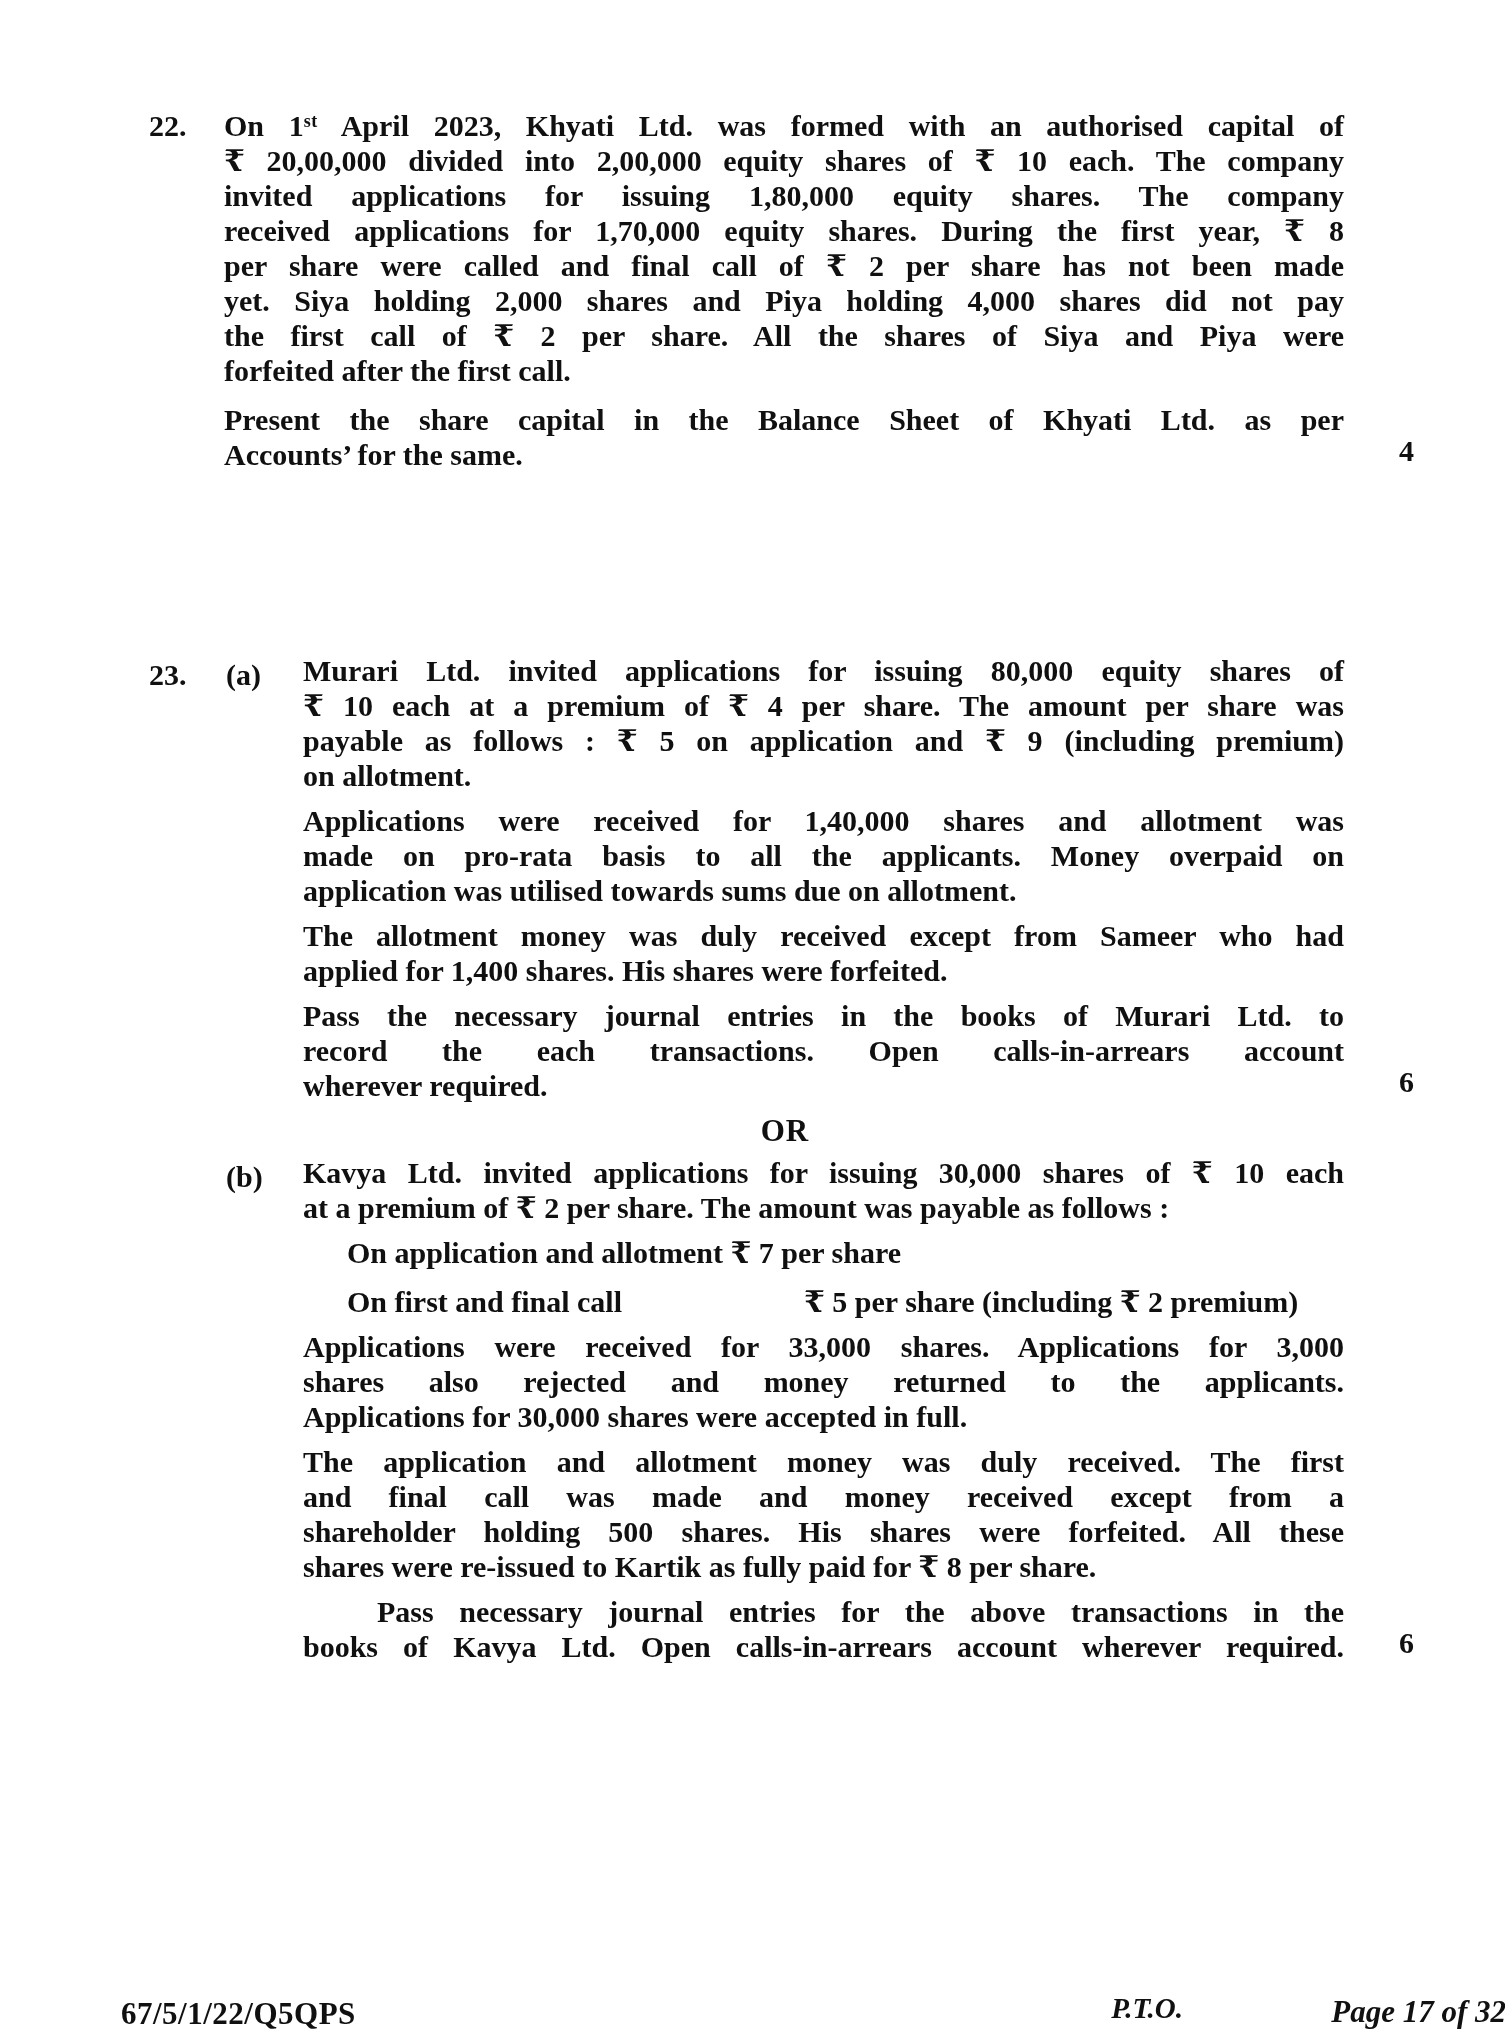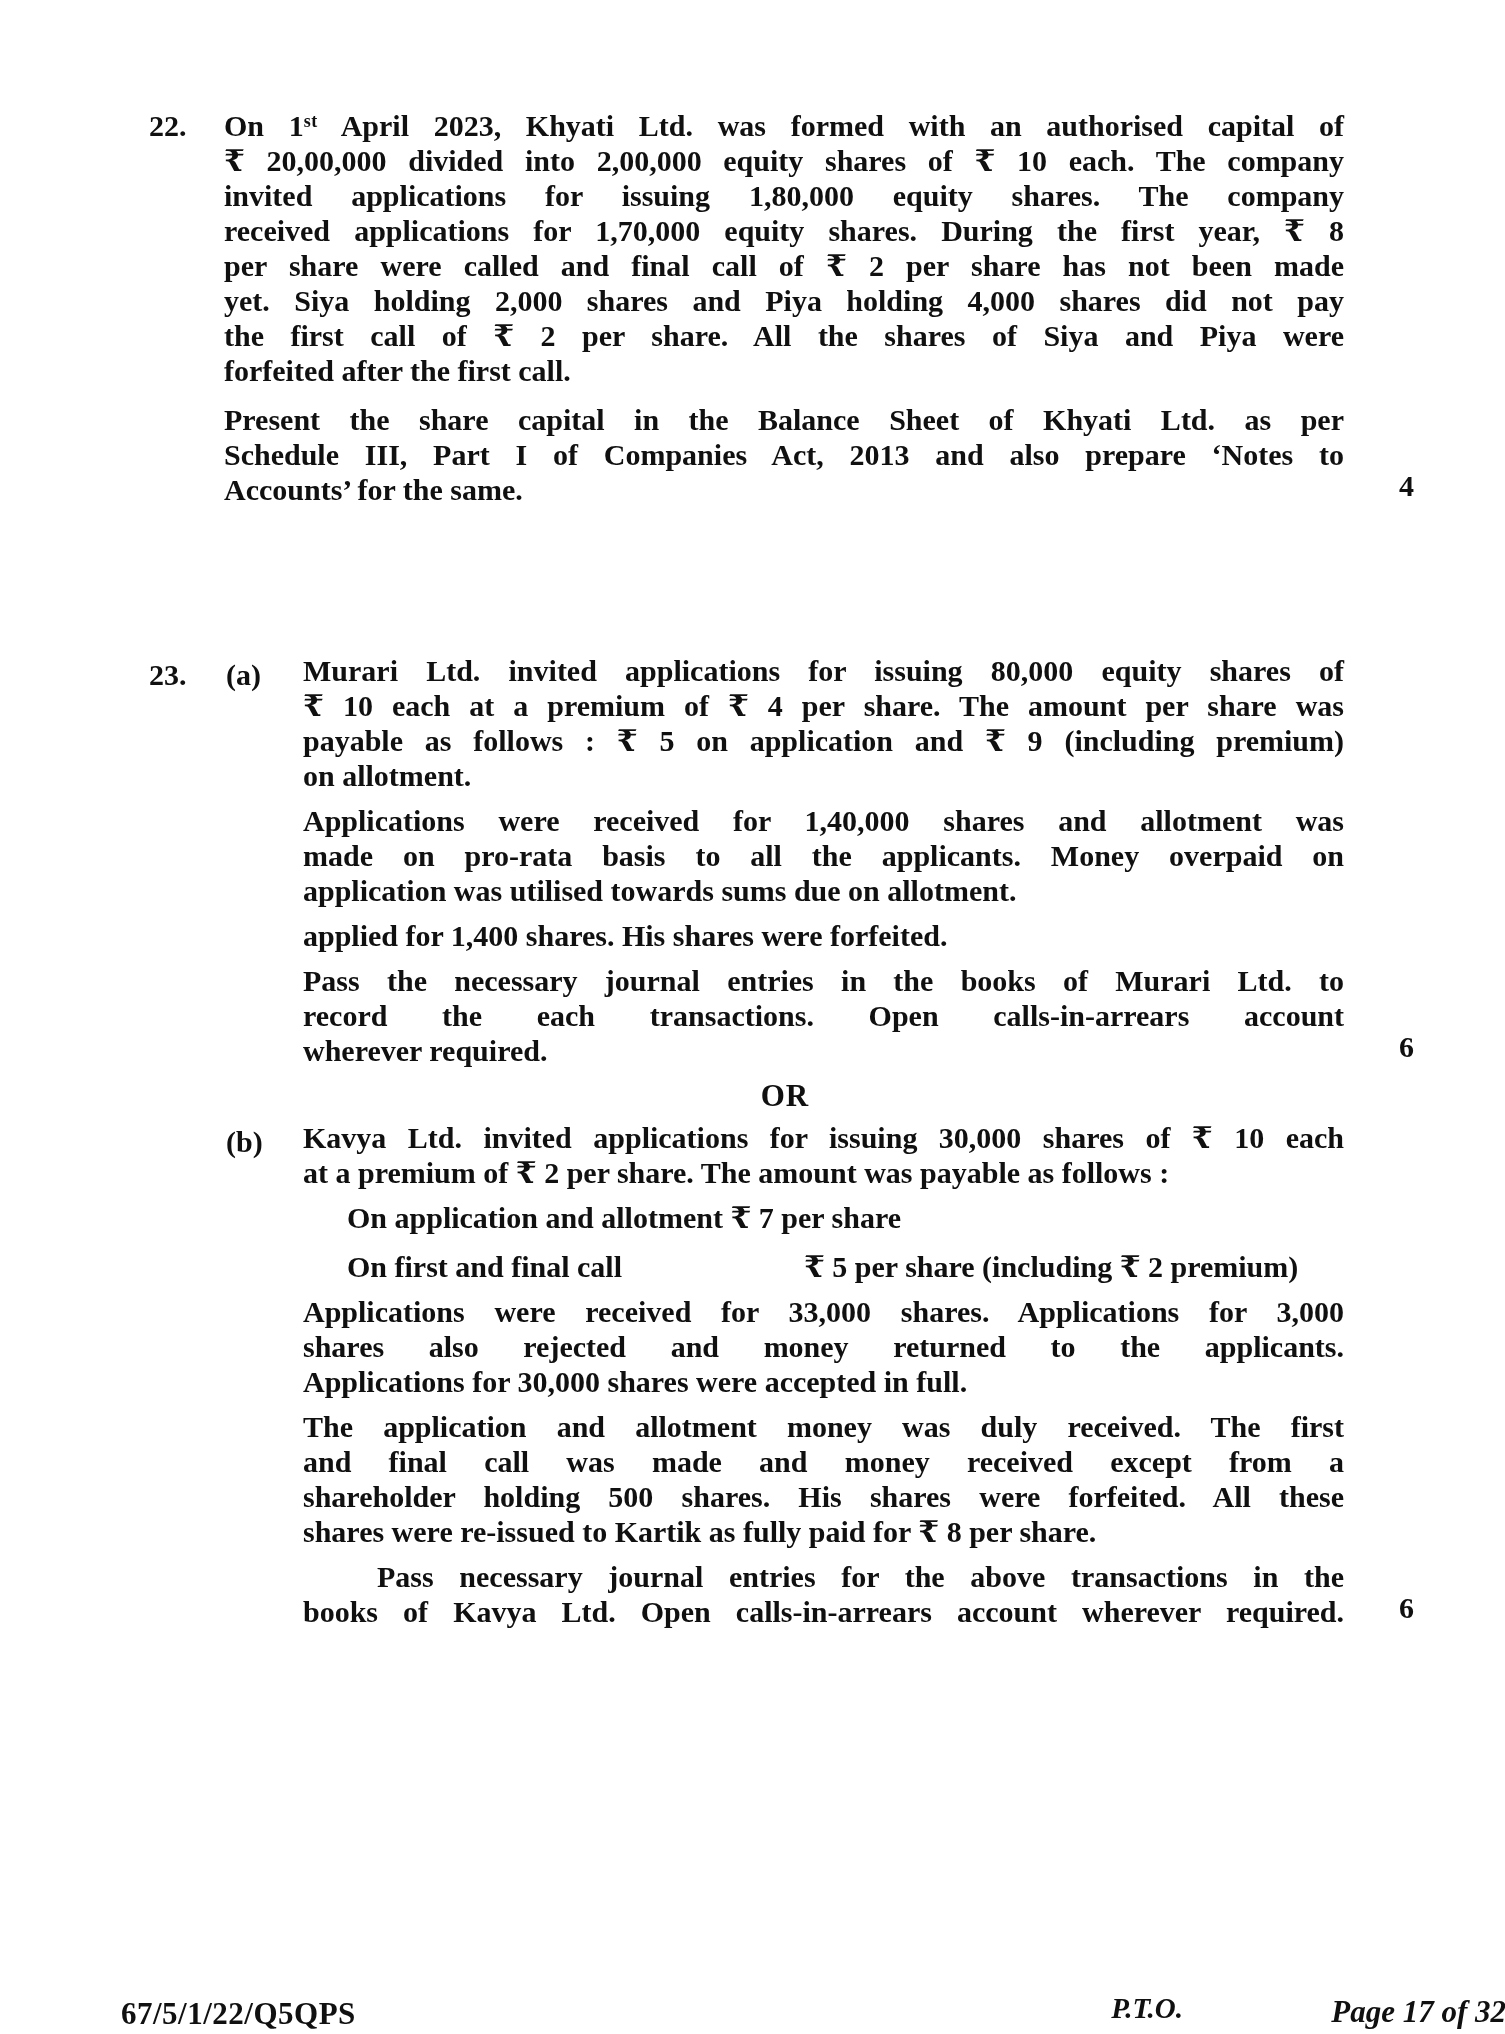--- a/index.html
+++ b/index.html
@@ -57,21 +57,20 @@
           <div class="line">invited applications for issuing 1,80,000 equity shares. The company</div>
           <div class="line">received applications for 1,70,000 equity shares. During the first year, ₹ 8</div>
           <div class="line">per share were called and final call of ₹ 2 per share has not been made</div>
           <div class="line">yet. Siya holding 2,000 shares and Piya holding 4,000 shares did not pay</div>
           <div class="line">the first call of ₹ 2 per share. All the shares of Siya and Piya were</div>
           <div class="line last">forfeited after the first call.</div>
         </div>
       <div class="para">
         <div>
             <div class="line">Present the share capital in the Balance Sheet of Khyati Ltd. as per</div>
-            <div class="line">Schedule III, Part I of Companies Act, 2013 and also prepare ‘Notes to</div>
             <div class="line last">Accounts’ for the same.</div>
           </div>
         <span class="mark">4</span>
       </div>
     </div>
   </div>
 
   <div id="q23" class="qrow">
     <div class="qnum qnum23">23.</div>
     <div class="qbody">
@@ -84,20 +83,21 @@
               <div class="line">₹ 10 each at a premium of ₹ 4 per share. The amount per share was</div>
               <div class="line">payable as follows : ₹ 5 on application and ₹ 9 (including premium)</div>
               <div class="line last">on allotment.</div>
             </div>
           <div class="para mb10">
               <div class="line">Applications were received for 1,40,000 shares and allotment was</div>
               <div class="line">made on pro-rata basis to all the applicants. Money overpaid on</div>
               <div class="line last">application was utilised towards sums due on allotment.</div>
             </div>
           <div class="para mb10">
+              <div class="line">The allotment money was duly received except from Sameer who had</div>
               <div class="line last">applied for 1,400 shares. His shares were forfeited.</div>
             </div>
           <div class="para">
             <div>
                 <div class="line">Pass the necessary journal entries in the books of Murari Ltd. to</div>
                 <div class="line">record the each transactions. Open calls-in-arrears account</div>
                 <div class="line last">wherever required.</div>
               </div>
             <span class="mark">6</span>
           </div>

